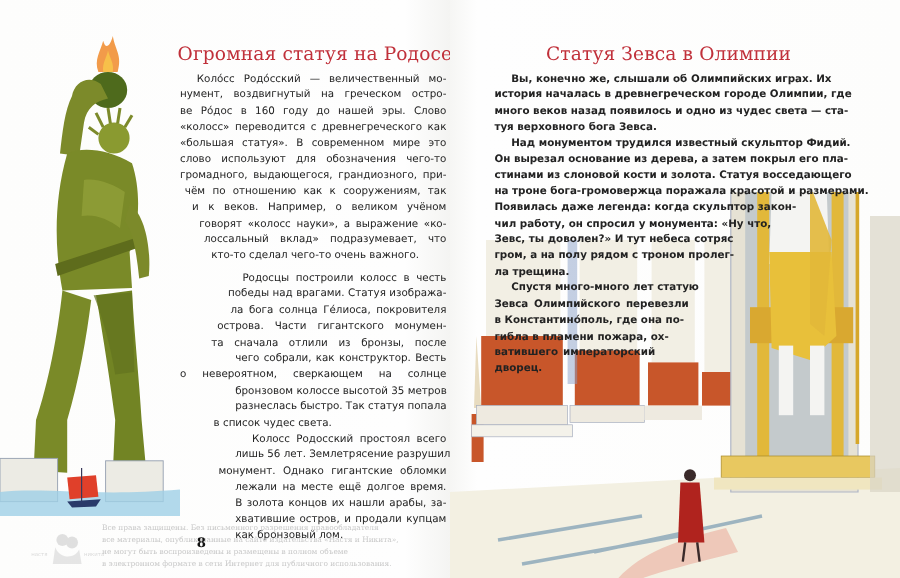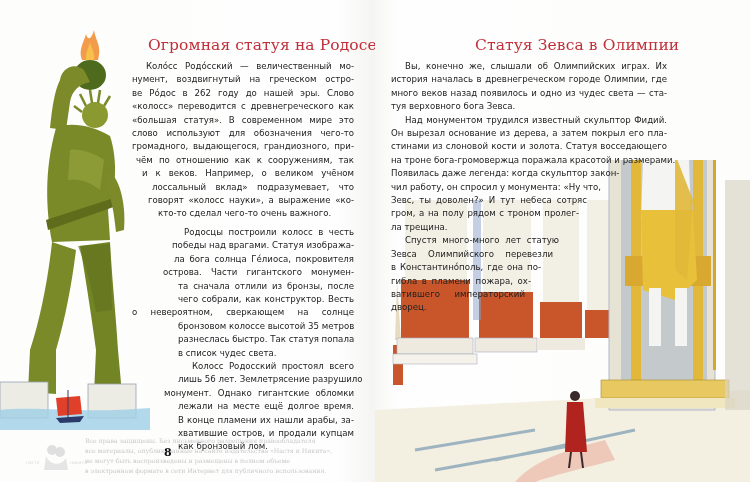--- a/index.html
+++ b/index.html
@@ -90,48 +90,48 @@
 
       <path d="M0 390 C40 386 80 394 150 388 L150 410 L0 410 Z" fill="#9fd0e6" opacity=".8"></path>
 
       <path d="M56 378 L80 376 L82 394 L58 396 Z" fill="#e0402a"></path>
       <line x1="68" y1="370" x2="68" y2="400" stroke="#3a3a5a" stroke-width="1"></line>
       <path d="M56 398 L84 396 L80 402 L60 403 Z" fill="#2a3a6a"></path>
     </svg>
 
     <div class="title" style="left:124px;top:36px;margin-left:24px;">Огромная статуя на Родосе</div>
 
-    <div class="body-text" style="left:132px;top:60px;width:222px;">
+    <div class="body-text" style="left:150px;top:60px;width:222px;">
       <span class="line indent">Колóсс Родóсский — величественный мо-</span>
       <span class="line">нумент, воздвигнутый на греческом остро-</span>
-      <span class="line">ве Рóдос в 262 году до нашей эры. Слово</span>
+      <span class="line">ве Рóдос в 160 году до нашей эры. Слово</span>
       <span class="line">«колосс» переводится с древнегреческого как</span>
       <span class="line">«большая статуя». В современном мире это</span>
       <span class="line">слово используют для обозначения чего-то</span>
       <span class="line">громадного, выдающегося, грандиозного, при-</span>
       <span class="line" style="margin-left:4px">чём по отношению как к сооружениям, так</span>
       <span class="line" style="margin-left:10px">и к веков. Например, о великом учёном</span>
+      <span class="line" style="margin-left:16px">говорят «колосс науки», а выражение «ко-</span>
       <span class="line" style="margin-left:20px">лоссальный вклад» подразумевает, что</span>
-      <span class="line" style="margin-left:16px">говорят «колосс науки», а выражение «ко-</span>
       <span class="line last" style="margin-left:26px">кто-то сделал чего-то очень важного.</span>
       <span class="line indent" style="margin-left:38px;margin-top:5px">Родосцы построили колосс в честь</span>
       <span class="line" style="margin-left:40px">победы над врагами. Статуя изобража-</span>
       <span class="line" style="margin-left:42px">ла бога солнца Гéлиоса, покровителя</span>
       <span class="line" style="margin-left:31px">острова. Части гигантского монумен-</span>
-      <span class="line" style="margin-left:46px">та сначала отлили из бронзы, после</span>
+      <span class="line" style="margin-left:26px">та сначала отлили из бронзы, после</span>
       <span class="line" style="margin-left:46px">чего собрали, как конструктор. Весть</span>
       <span class="line" style="">о невероятном, сверкающем на солнце</span>
       <span class="line" style="margin-left:46px">бронзовом колоссе высотой 35 метров</span>
       <span class="line" style="margin-left:46px">разнеслась быстро. Так статуя попала</span>
-      <span class="line last" style="margin-left:46px">в список чудес света.</span>
+      <span class="line last" style="margin-left:28px">в список чудес света.</span>
       <span class="line indent" style="margin-left:46px">Колосс Родосский простоял всего</span>
       <span class="line" style="margin-left:46px">лишь 56 лет. Землетрясение разрушило</span>
       <span class="line" style="margin-left:32px">монумент. Однако гигантские обломки</span>
       <span class="line" style="margin-left:46px">лежали на месте ещё долгое время.</span>
-      <span class="line" style="margin-left:46px">В конце пламени их нашли арабы, за-</span>
+      <span class="line" style="margin-left:46px">В золота концов их нашли арабы, за-</span>
       <span class="line" style="margin-left:46px">хватившие остров, и продали купцам</span>
       <span class="line last" style="margin-left:46px">как бронзовый лом.</span>
     </div>
 
     <div class="logo">
       <svg width="70" height="38" viewBox="0 0 70 38">
         <circle cx="30" cy="10" r="5" fill="#aaa"></circle>
         <circle cx="38" cy="12" r="5" fill="#aaa"></circle>
         <path d="M24 16 C28 26 40 26 44 18 L46 30 L22 30 Z" fill="#bbb"></path>
       </svg>
@@ -202,23 +202,23 @@
       <rect x="220" y="238" width="140" height="10" fill="#f0e6c0"></rect>
 
       <rect x="350" y="20" width="25" height="230" fill="#d8d4c6" opacity=".7"></rect>
 
       <circle cx="200" cy="236" r="5" fill="#3a2a2a"></circle>
       <path d="M192 242 L208 242 L212 292 L190 292 Z" fill="#b0231e"></path>
       <line x1="196" y1="292" x2="194" y2="308" stroke="#3a2a2a" stroke-width="2"></line>
       <line x1="206" y1="292" x2="208" y2="308" stroke="#3a2a2a" stroke-width="2"></line>
     </svg>
 
-    <div class="title" style="left:100px;top:36px;">Статуя Зевса в Олимпии</div>
-
-    <div class="body-text" style="left:16px;top:60px;width:276px;">
+    <div class="title" style="left:80px;top:36px;">Статуя Зевса в Олимпии</div>
+
+    <div class="body-text" style="left:37px;top:60px;width:276px;font-weight:bold;">
       <span class="line indent">Вы, конечно же, слышали об Олимпийских играх. Их</span>
       <span class="line">история началась в древнегреческом городе Олимпии, где</span>
       <span class="line">много веков назад появилось и одно из чудес света — ста-</span>
       <span class="line last">туя верховного бога Зевса.</span>
       <span class="line indent">Над монументом трудился известный скульптор Фидий.</span>
       <span class="line">Он вырезал основание из дерева, а затем покрыл его пла-</span>
       <span class="line">стинами из слоновой кости и золота. Статуя восседающего</span>
       <span class="line">на троне бога-громовержца поражала красотой и размерами.</span>
       <span class="line" style="width:216px">Появилась даже легенда: когда скульптор закон-</span>
       <span class="line" style="width:206px">чил работу, он спросил у монумента: «Ну что,</span>

